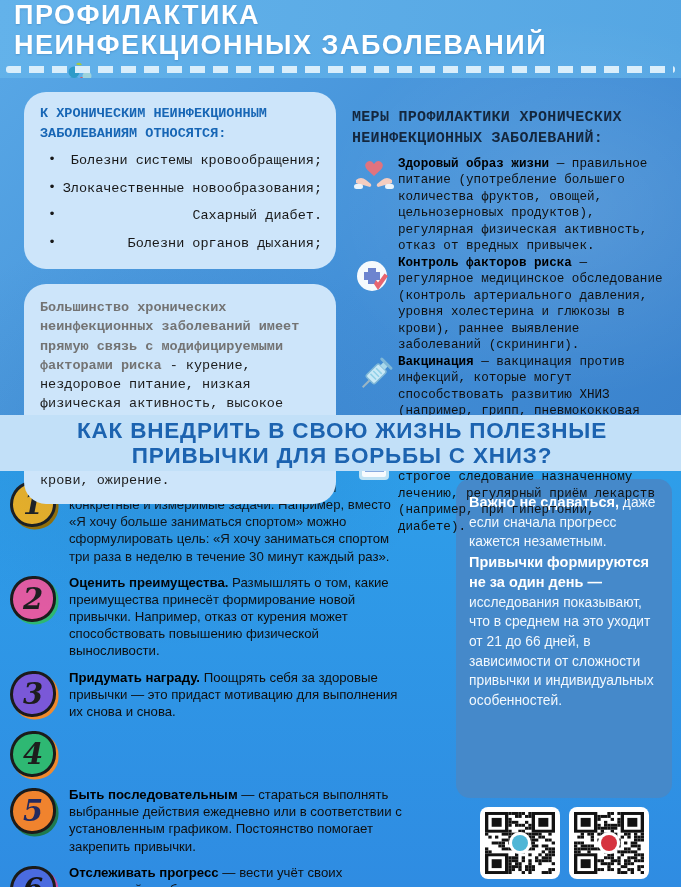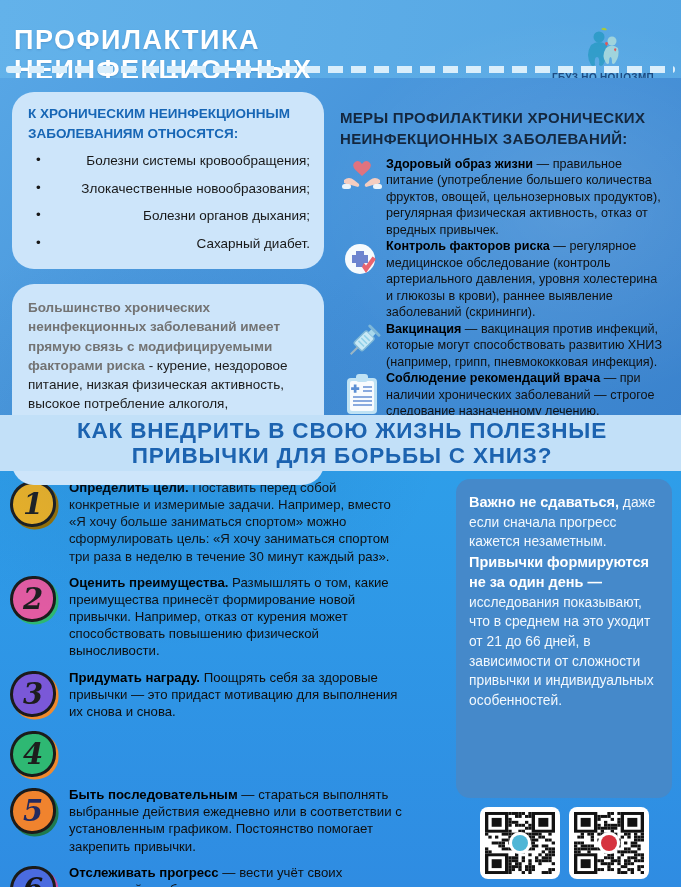--- a/index.html
+++ b/index.html
@@ -1,29 +1,29 @@
 <!DOCTYPE html>
 <html lang="ru"><head>
 <meta charset="utf-8">
 <style>
   * { margin:0; padding:0; box-sizing:border-box; }
   body { font-family:"Liberation Sans", sans-serif; background:#8fbede; }
   .poster { width:681px; height:887px; position:relative; overflow:hidden; background:#4796DC; margin:0 auto; }
 
   
-  .header { position:relative; height:78px; background:linear-gradient(100deg,#63B2EA 0%,#55A6E3 100%); padding:25px 14px 0 14px; display:flex; justify-content:space-between; }
+  .header { position:relative; height:78px; background:linear-gradient(100deg,#63B2EA 0%,#55A6E3 100%); padding:0 14px 0 14px; display:flex; justify-content:space-between;flex-direction:column; }
   .title { color:#ffffff; font-weight:bold; font-size:27px; line-height:1.12; letter-spacing:1.5px; text-shadow:0 1px 2px rgba(30,80,140,.25); }
   .logo { width:128px; text-align:center; padding-top:2px; flex-shrink:0; }
   .logo-org { font-size:10px; font-weight:bold; color:#15457E; letter-spacing:.3px; margin-top:1px; }
   .logo-tag { font-size:7.5px; font-weight:bold; color:#E2798C; letter-spacing:.6px; }
   .dashes { position:absolute; left:6px; right:6px; bottom:5px; height:7px; border-radius:3px;
     background:repeating-linear-gradient(90deg,#D9EEFB 0 15px,rgba(0,0,0,0) 15px 23px); }
 
   
-  .upper { position:relative; height:337px; background:linear-gradient(135deg,#57A6E5 0%,#4390D8 55%,#3B83CD 100%); display:grid; grid-template-columns:312px 1fr; gap:10px; padding:14px 10px 0 12px; }
+  .upper { position:relative; height:337px; background:linear-gradient(135deg,#57A6E5 0%,#4390D8 55%,#3B83CD 100%); display:grid; grid-template-columns:312px 1fr; gap:10px; padding:14px 10px 0 24px;font-family:Liberation Mono, monospace; }
   .swoosh { position:absolute; border-radius:50%; pointer-events:none; }
   .sw1 { width:560px; height:420px; left:-120px; top:150px; background:radial-gradient(closest-side, rgba(30,90,160,.18), rgba(0,0,0,0)); }
   .sw2 { width:500px; height:380px; right:-140px; top:-60px; background:radial-gradient(closest-side, rgba(255,255,255,.12), rgba(0,0,0,0)); }
 
   .info-box { background:#CDE5FA; border-radius:22px; padding:12px 14px 12px 16px; position:relative; z-index:1; }
   .box1 h2 { color:#1766B5; font-size:13.5px; line-height:1.45; margin-bottom:4px; }
   .box1 ul { list-style:none; padding-left:8px;text-align:right; }
   .box1 li { font-size:13.5px; color:#181818; line-height:1.3; padding:5px 0 5px 14px; position:relative; }
   .box1 li::before { content:"•"; position:absolute; left:0; top:4px; color:#181818; }
   .box2 { margin-top:15px; font-size:13.5px; line-height:1.42; color:#1c1c1c; padding:14px 16px; }
@@ -88,22 +88,22 @@
   <div class="upper">
     <div class="swoosh sw1"></div>
     <div class="swoosh sw2"></div>
 
     <div>
       <div class="info-box box1">
         <h2>К ХРОНИЧЕСКИМ НЕИНФЕКЦИОННЫМ ЗАБОЛЕВАНИЯМ ОТНОСЯТСЯ:</h2>
         <ul>
           <li>Болезни системы кровообращения;</li>
           <li>Злокачественные новообразования;</li>
+          <li>Сахарный диабет.</li>
           <li>Болезни органов дыхания;</li>
-          <li>Сахарный диабет.</li>
         </ul>
       </div>
       <div class="info-box box2">
         <span class="red-bold">Большинство хронических неинфекционных заболеваний имеет прямую связь с модифицируемыми факторами риска</span><span> - курение, нездоровое питание, низкая физическая активность, высокое потребление алкоголя, повышенный уровень артериального давления, повышенный уровень холестерина в крови, ожирение.</span>
       </div>
     </div>
 
     <div class="measures">
       <h2>МЕРЫ ПРОФИЛАКТИКИ ХРОНИЧЕСКИХ НЕИНФЕКЦИОННЫХ ЗАБОЛЕВАНИЙ:</h2>
 

